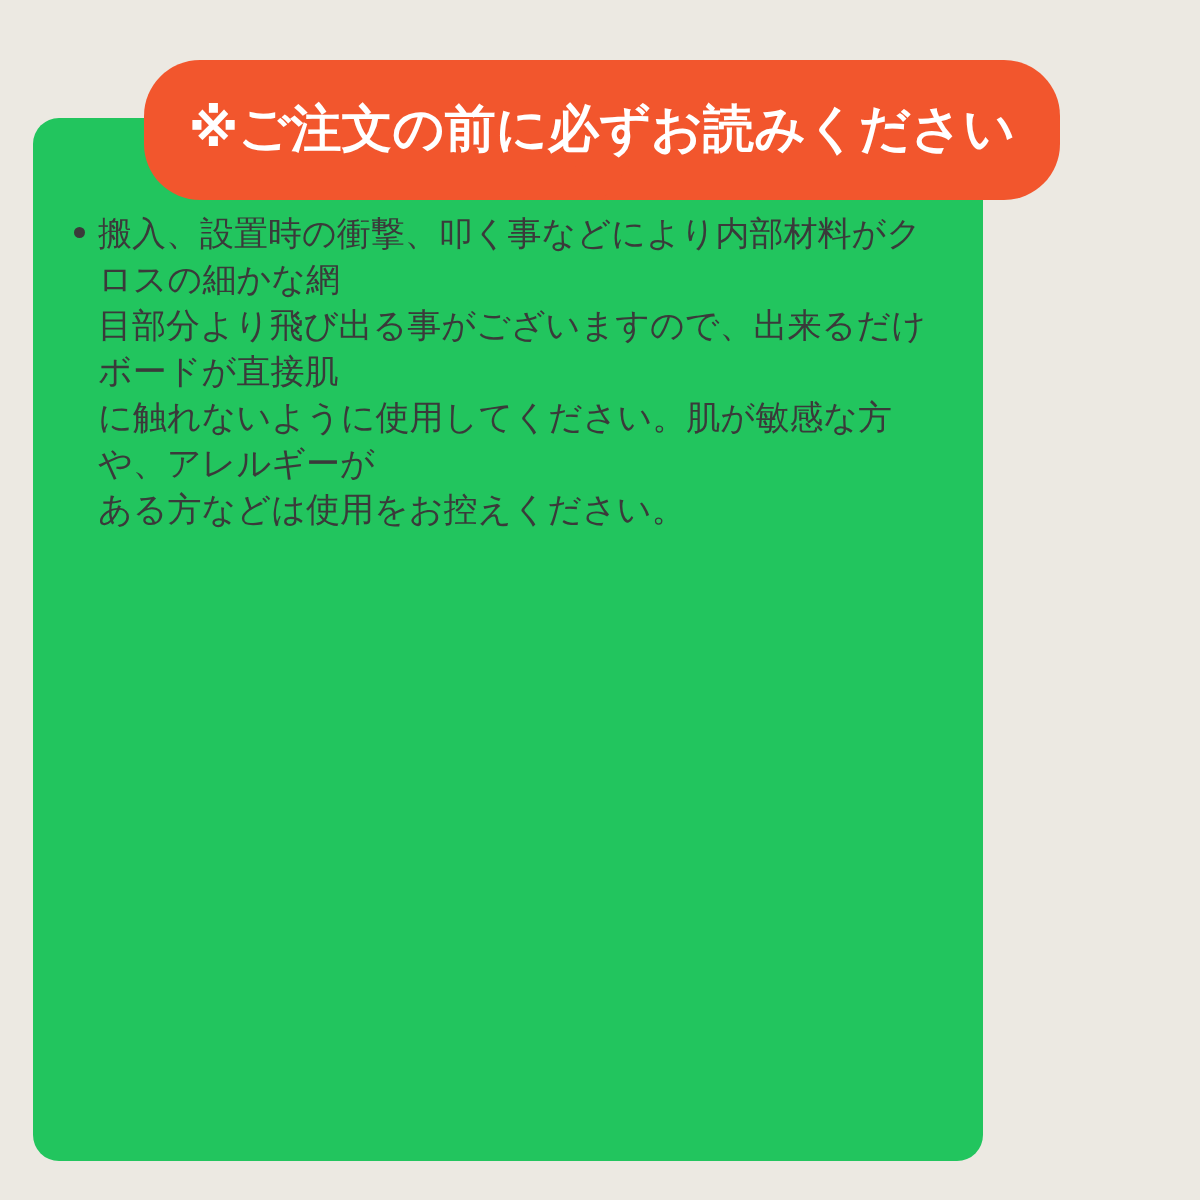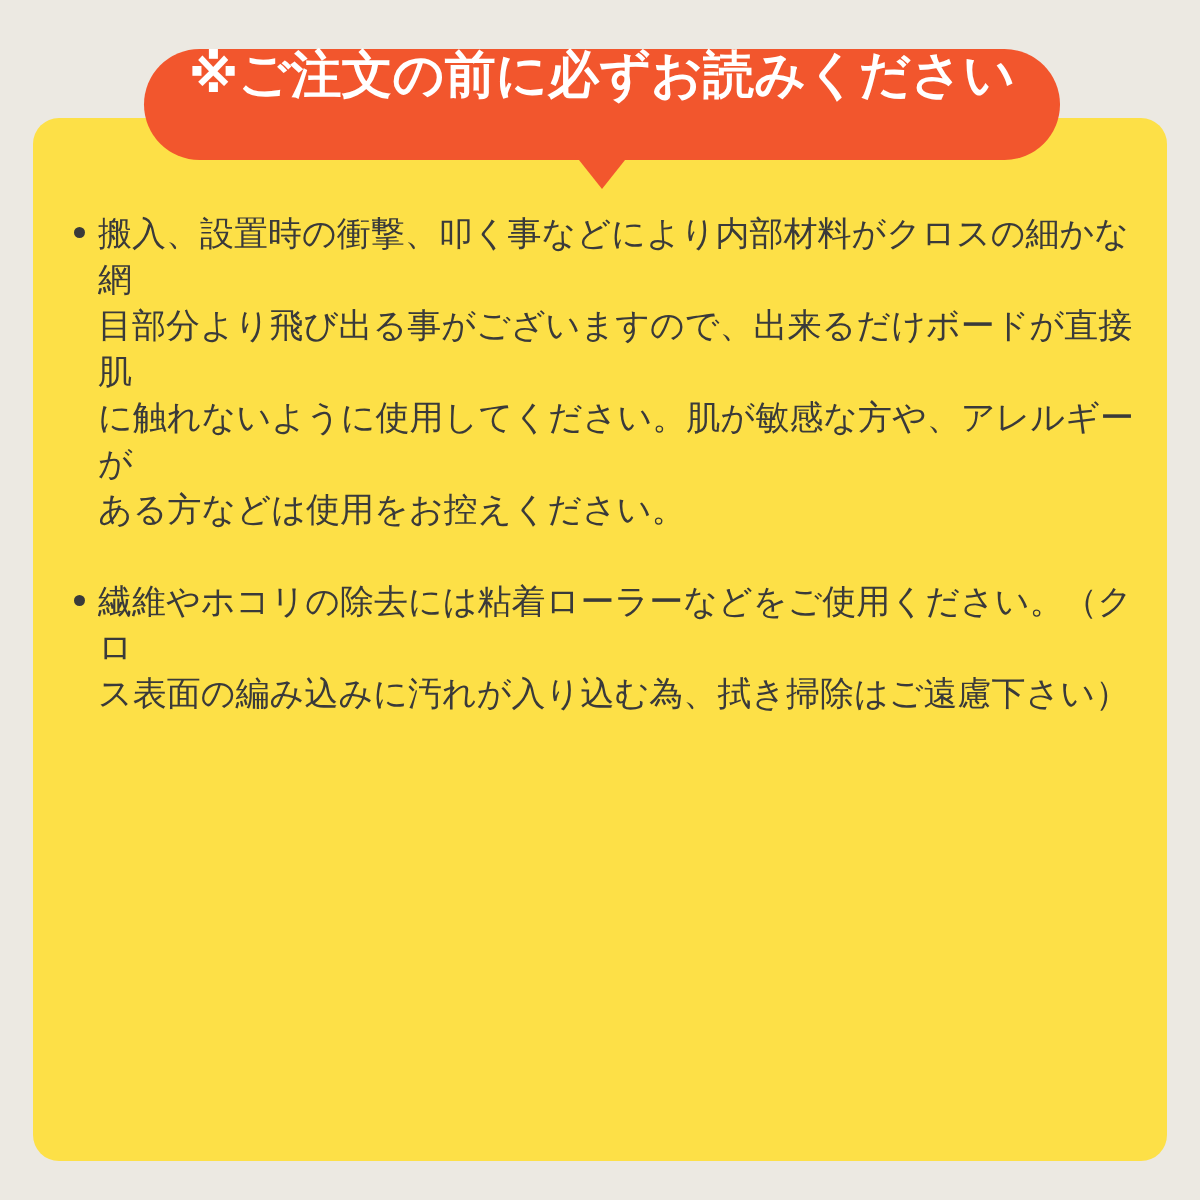--- a/index.html
+++ b/index.html
@@ -11,35 +11,35 @@
     height: 1200px;
     position: relative;
     background: #ECE9E2;
     font-family: "Liberation Sans", "DejaVu Sans", sans-serif;
     overflow: hidden;
   }
   .card {
     position: absolute;
     left: 33px;
     top: 118px;
-    width: 1134px;
+    width: 950px;
     height: 1043px;
-    background: #fde047;
+    background: #22c55e;
     border-radius: 26px;
   }
   .badge {
     position: absolute;
     left: 144px;
-    top: 49px;
+    top: 60px;
     width: 916px;
-    height: 111px;
+    height: 140px;
     background: #F2562D;
     border-radius: 56px;
     display: flex;
-    align-items: flex-start;
+    align-items: center;
     justify-content: center;
     z-index: 2;
   }
   .badge-label {
     color: #FFFFFF;
     font-size: 51px;
     font-weight: 700;
     letter-spacing: 0px;
     white-space: nowrap;
     line-height: 1;
@@ -92,25 +92,20 @@
 
 <div class="card">
   <ul class="notes">
     <li>
       <span class="bullet-dot"></span>
       <span class="note-text">搬入、設置時の衝撃、叩く事などにより内部材料がクロスの細かな網
 目部分より飛び出る事がございますので、出来るだけボードが直接肌
 に触れないように使用してください。肌が敏感な方や、アレルギーが
 ある方などは使用をお控えください。</span>
     </li>
-    <li>
-      <span class="bullet-dot"></span>
-      <span class="note-text">繊維やホコリの除去には粘着ローラーなどをご使用ください。（クロ
-ス表面の編み込みに汚れが入り込む為、拭き掃除はご遠慮下さい）</span>
-    </li>
 
   </ul>
 </div>
 
 <div class="badge">
   <span class="badge-label">※ご注文の前に必ずお読みください</span>
   <span class="badge-pointer"></span>
 </div>
 
 </body></html>

